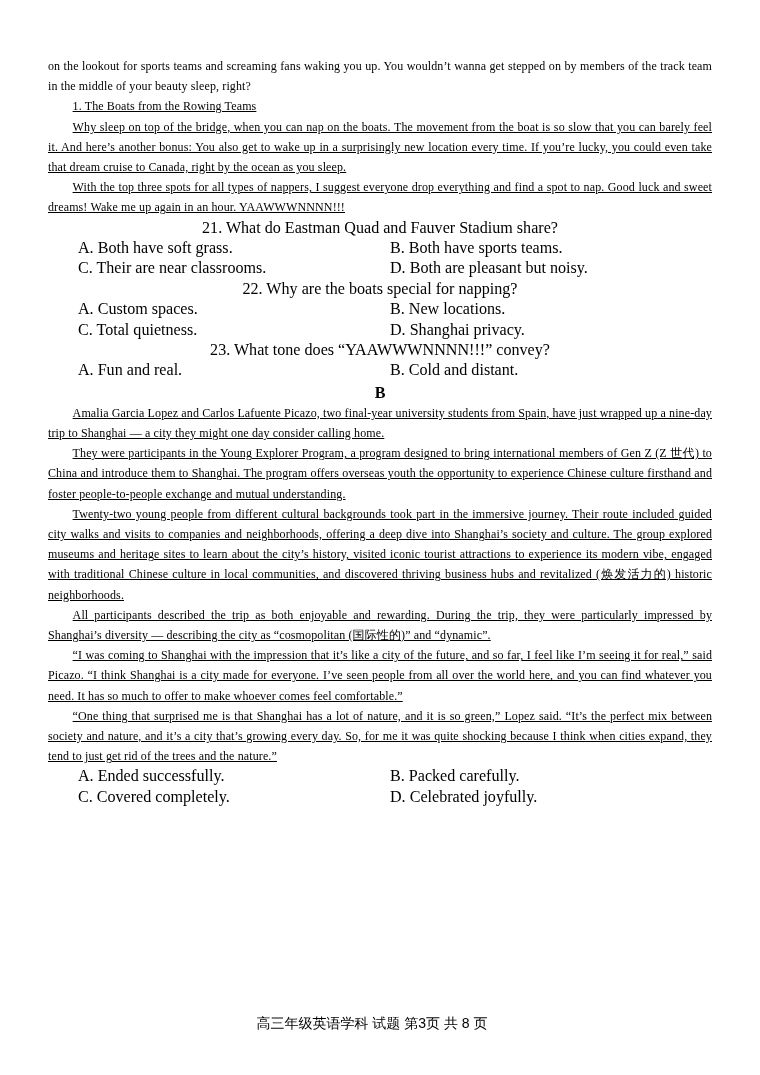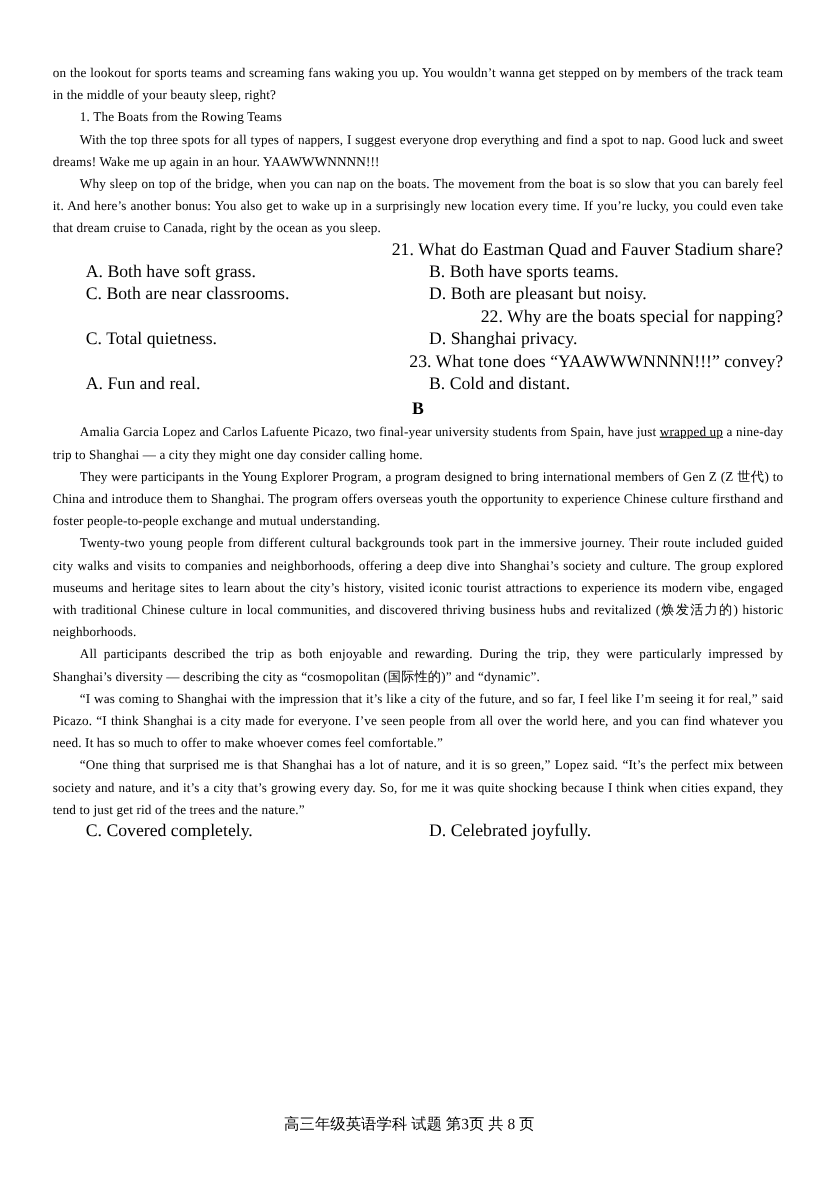--- a/index.html
+++ b/index.html
@@ -24,33 +24,34 @@
   .para {
     font-size: 12px;
     line-height: 20.2px;
     text-align: justify;
     text-justify: inter-word;
     margin: 0;
     letter-spacing: 0.01em;
   }
   .para.indent {
     text-indent: 2.05em;
+    text-decoration: underline;
   }
   .center-head {
     text-align: center;
     font-weight: bold;
     font-size: 16.1px;
     line-height: 21px;
     margin: 1px 0 0 0;
   }
   .qline {
     font-size: 16.1px;
     line-height: 20.4px;
     margin: 0;
-    text-align: right;
+    text-align: center;
     white-space: nowrap;
   }
   .opts {
     position: relative;
     font-size: 16.1px;
     line-height: 20.4px;
     height: 20.4px;
     margin: 0;
   }
   .opt-a {
@@ -70,47 +71,51 @@
     text-underline-offset: 1px;
   }
   .footer {
     position: absolute;
     left: 0;
     top: 1014px;
     width: 744px;
     text-align: center;
     font-size: 14px;
     line-height: 18px;
-    font-family: Liberation Serif, serif;
+    font-family: Liberation Sans, sans-serif;
   }
 </style>
 </head>
 <body>
 
 <div class="page">
 
   <p class="para">on the lookout for sports teams and screaming fans waking you up. You wouldn’t wanna get stepped on by members of the track team in the middle of your beauty sleep, right?</p>
 
   <p class="para indent">1. The Boats from the Rowing Teams</p>
 
+  <p class="para indent">Why sleep on top of the bridge, when you can nap on the boats. The movement from the boat is so slow that you can barely feel it. And here’s another bonus: You also get to wake up in a surprisingly new location every time. If you’re lucky, you could even take that dream cruise to Canada, right by the ocean as you sleep.</p>
+
   <p class="para indent">With the top three spots for all types of nappers, I suggest everyone drop everything and find a spot to nap. Good luck and sweet dreams! Wake me up again in an hour. YAAWWWNNNN!!!</p>
-
-  <p class="para indent">Why sleep on top of the bridge, when you can nap on the boats. The movement from the boat is so slow that you can barely feel it. And here’s another bonus: You also get to wake up in a surprisingly new location every time. If you’re lucky, you could even take that dream cruise to Canada, right by the ocean as you sleep.</p>
 
   <p class="qline">21. What do Eastman Quad and Fauver Stadium share?</p>
   <div class="opts">
     <span class="opt-a">A. Both have soft grass.</span>
     <span class="opt-b">B. Both have sports teams.</span>
   </div>
   <div class="opts">
-    <span class="opt-a">C. Both are near classrooms.</span>
+    <span class="opt-a">C. Their are near classrooms.</span>
     <span class="opt-b">D. Both are pleasant but noisy.</span>
   </div>
 
   <p class="qline">22. Why are the boats special for napping?</p>
+  <div class="opts">
+    <span class="opt-a">A. Custom spaces.</span>
+    <span class="opt-b">B. New locations.</span>
+  </div>
   <div class="opts">
     <span class="opt-a">C. Total quietness.</span>
     <span class="opt-b">D. Shanghai privacy.</span>
   </div>
 
   <p class="qline">23. What tone does “YAAWWWNNNN!!!” convey?</p>
   <div class="opts">
     <span class="opt-a">A. Fun and real.</span>
     <span class="opt-b">B. Cold and distant.</span>
   </div>
@@ -123,19 +128,23 @@
 
   <p class="para indent">Twenty-two young people from different cultural backgrounds took part in the immersive journey. Their route included guided city walks and visits to companies and neighborhoods, offering a deep dive into Shanghai’s society and culture. The group explored museums and heritage sites to learn about the city’s history, visited iconic tourist attractions to experience its modern vibe, engaged with traditional Chinese culture in local communities, and discovered thriving business hubs and revitalized (焕发活力的) historic neighborhoods.</p>
 
   <p class="para indent">All participants described the trip as both enjoyable and rewarding. During the trip, they were particularly impressed by Shanghai’s diversity — describing the city as “cosmopolitan (国际性的)” and “dynamic”.</p>
 
   <p class="para indent">“I was coming to Shanghai with the impression that it’s like a city of the future, and so far, I feel like I’m seeing it for real,” said Picazo. “I think Shanghai is a city made for everyone. I’ve seen people from all over the world here, and you can find whatever you need. It has so much to offer to make whoever comes feel comfortable.”</p>
 
   <p class="para indent">“One thing that surprised me is that Shanghai has a lot of nature, and it is so green,” Lopez said. “It’s the perfect mix between society and nature, and it’s a city that’s growing every day. So, for me it was quite shocking because I think when cities expand, they tend to just get rid of the trees and the nature.”</p>
 
   <div class="opts">
+    <span class="opt-a">A. Ended successfully.</span>
+    <span class="opt-b">B. Packed carefully.</span>
+  </div>
+  <div class="opts">
     <span class="opt-a">C. Covered completely.</span>
     <span class="opt-b">D. Celebrated joyfully.</span>
   </div>
 
 </div>
 
 <div class="footer">高三年级英语学科 试题 第3页 共 8 页</div>
 
 </body></html>

